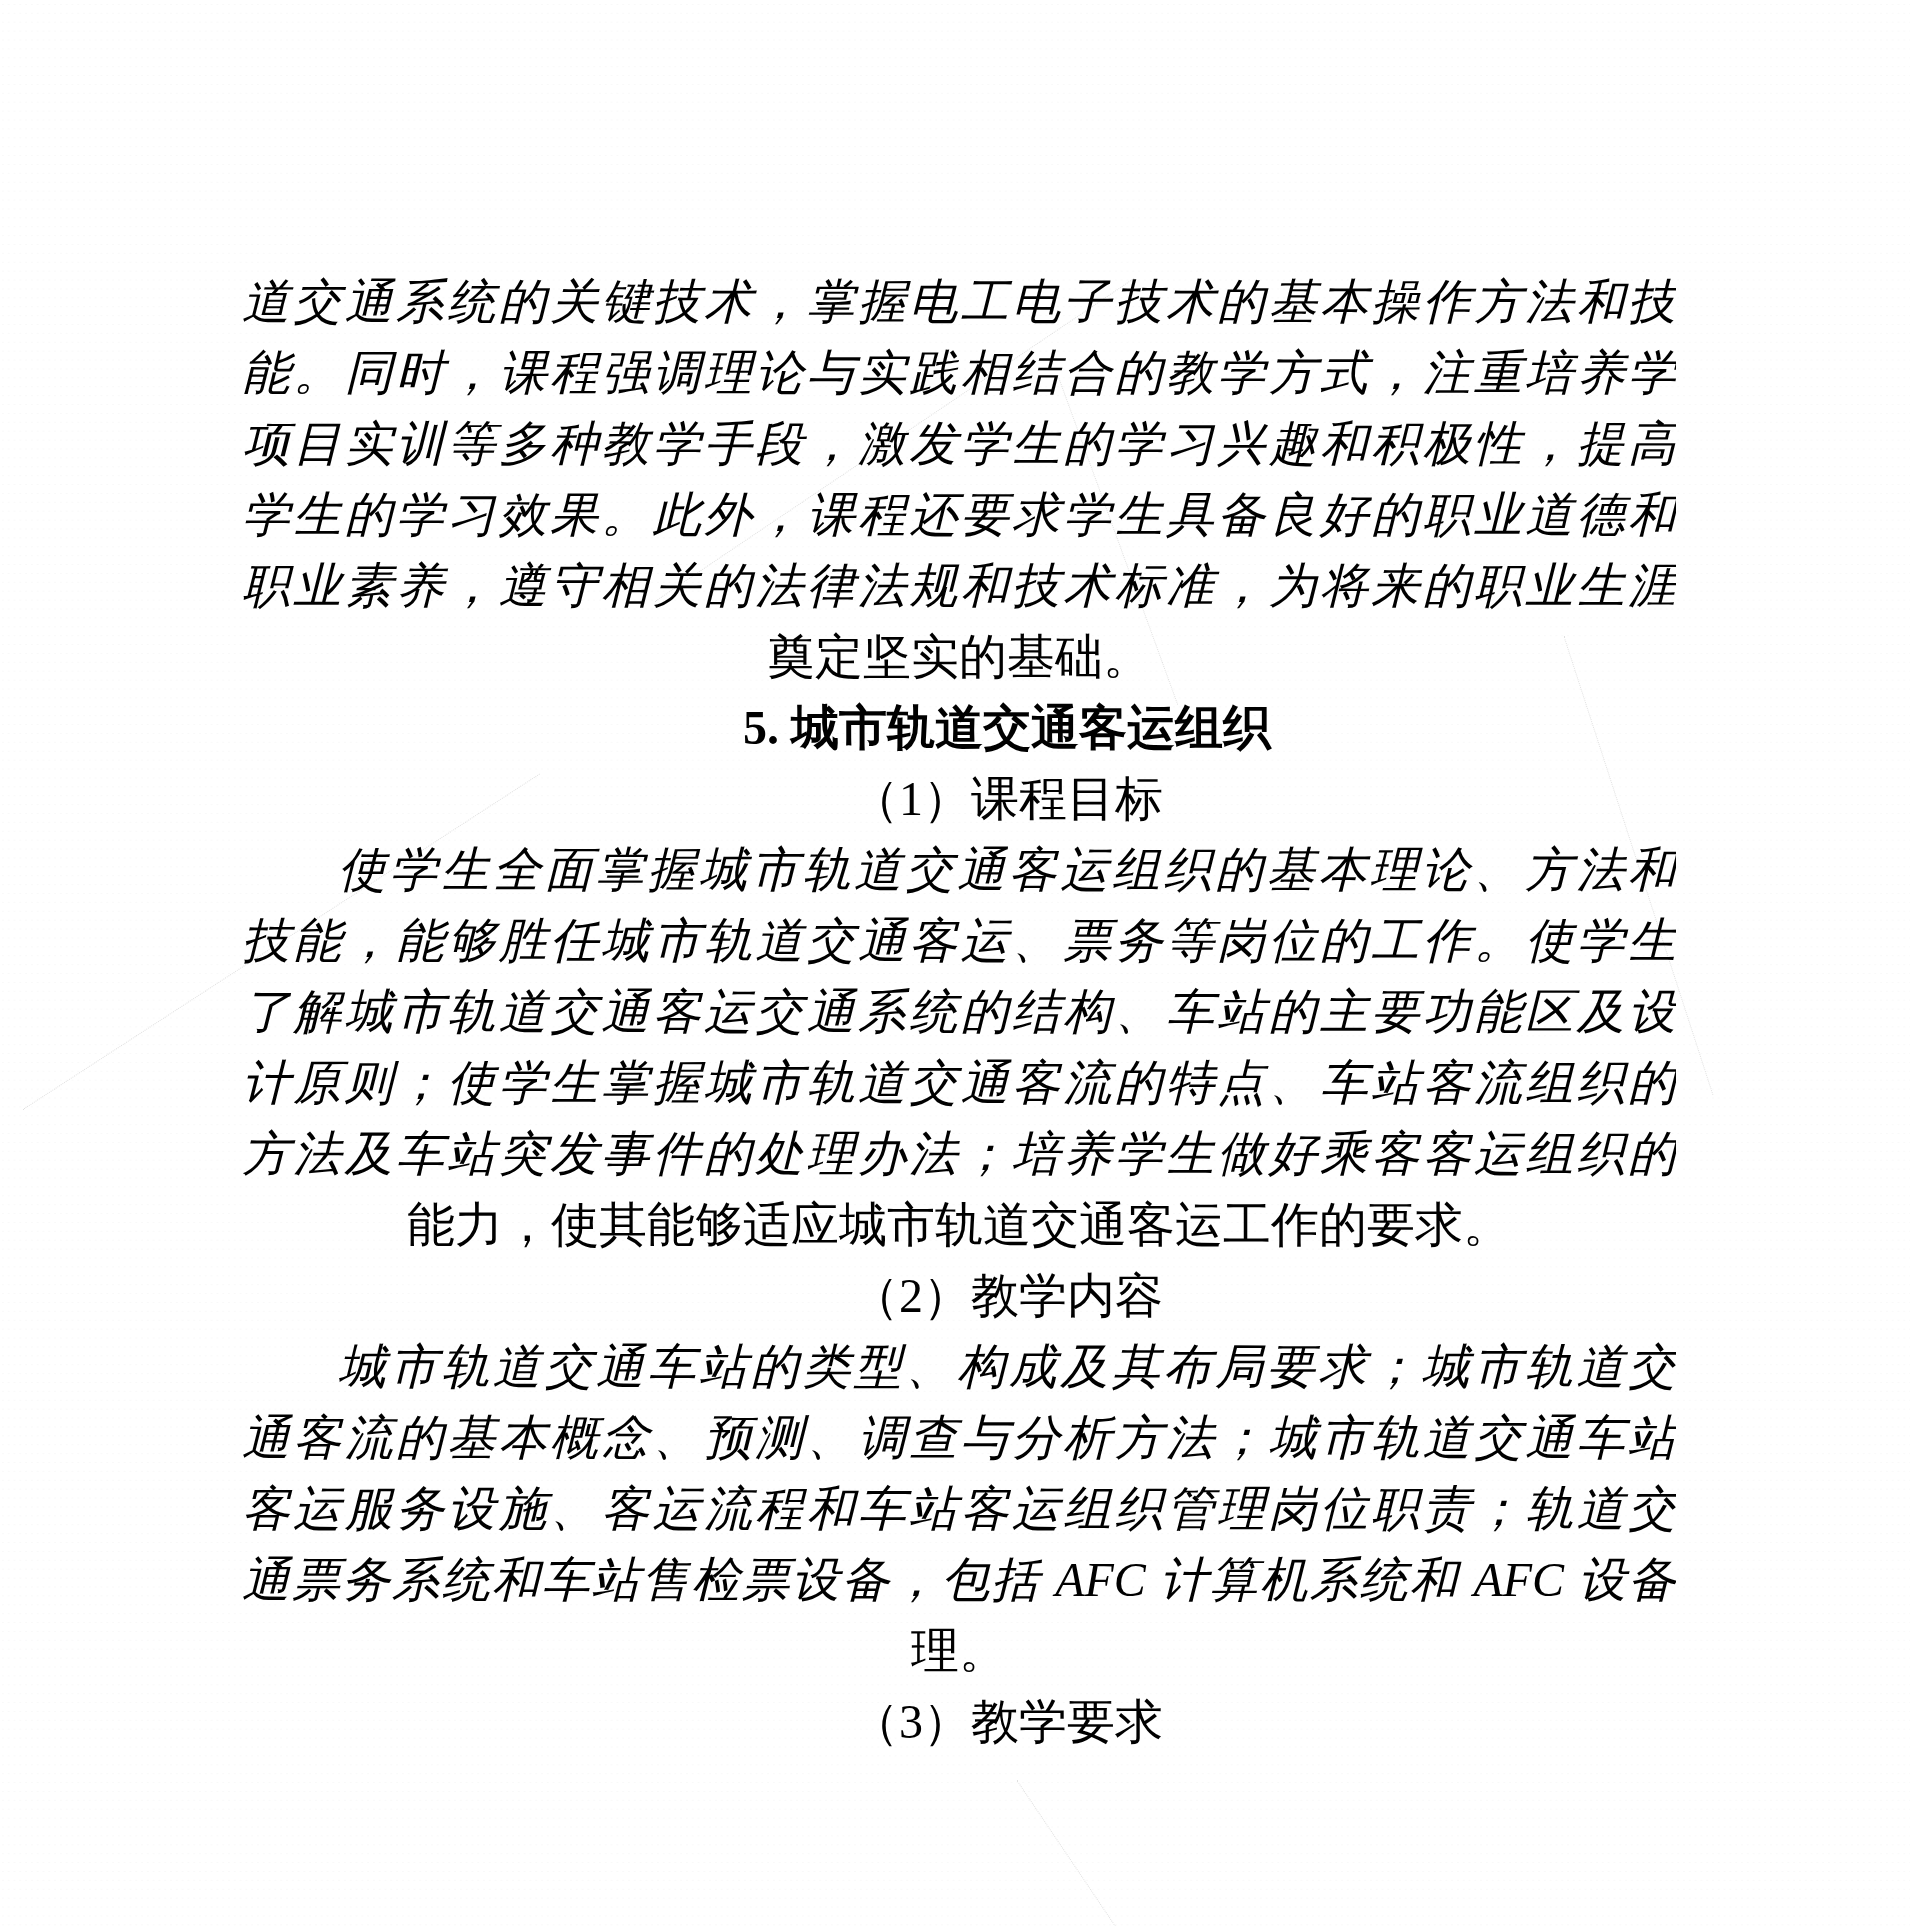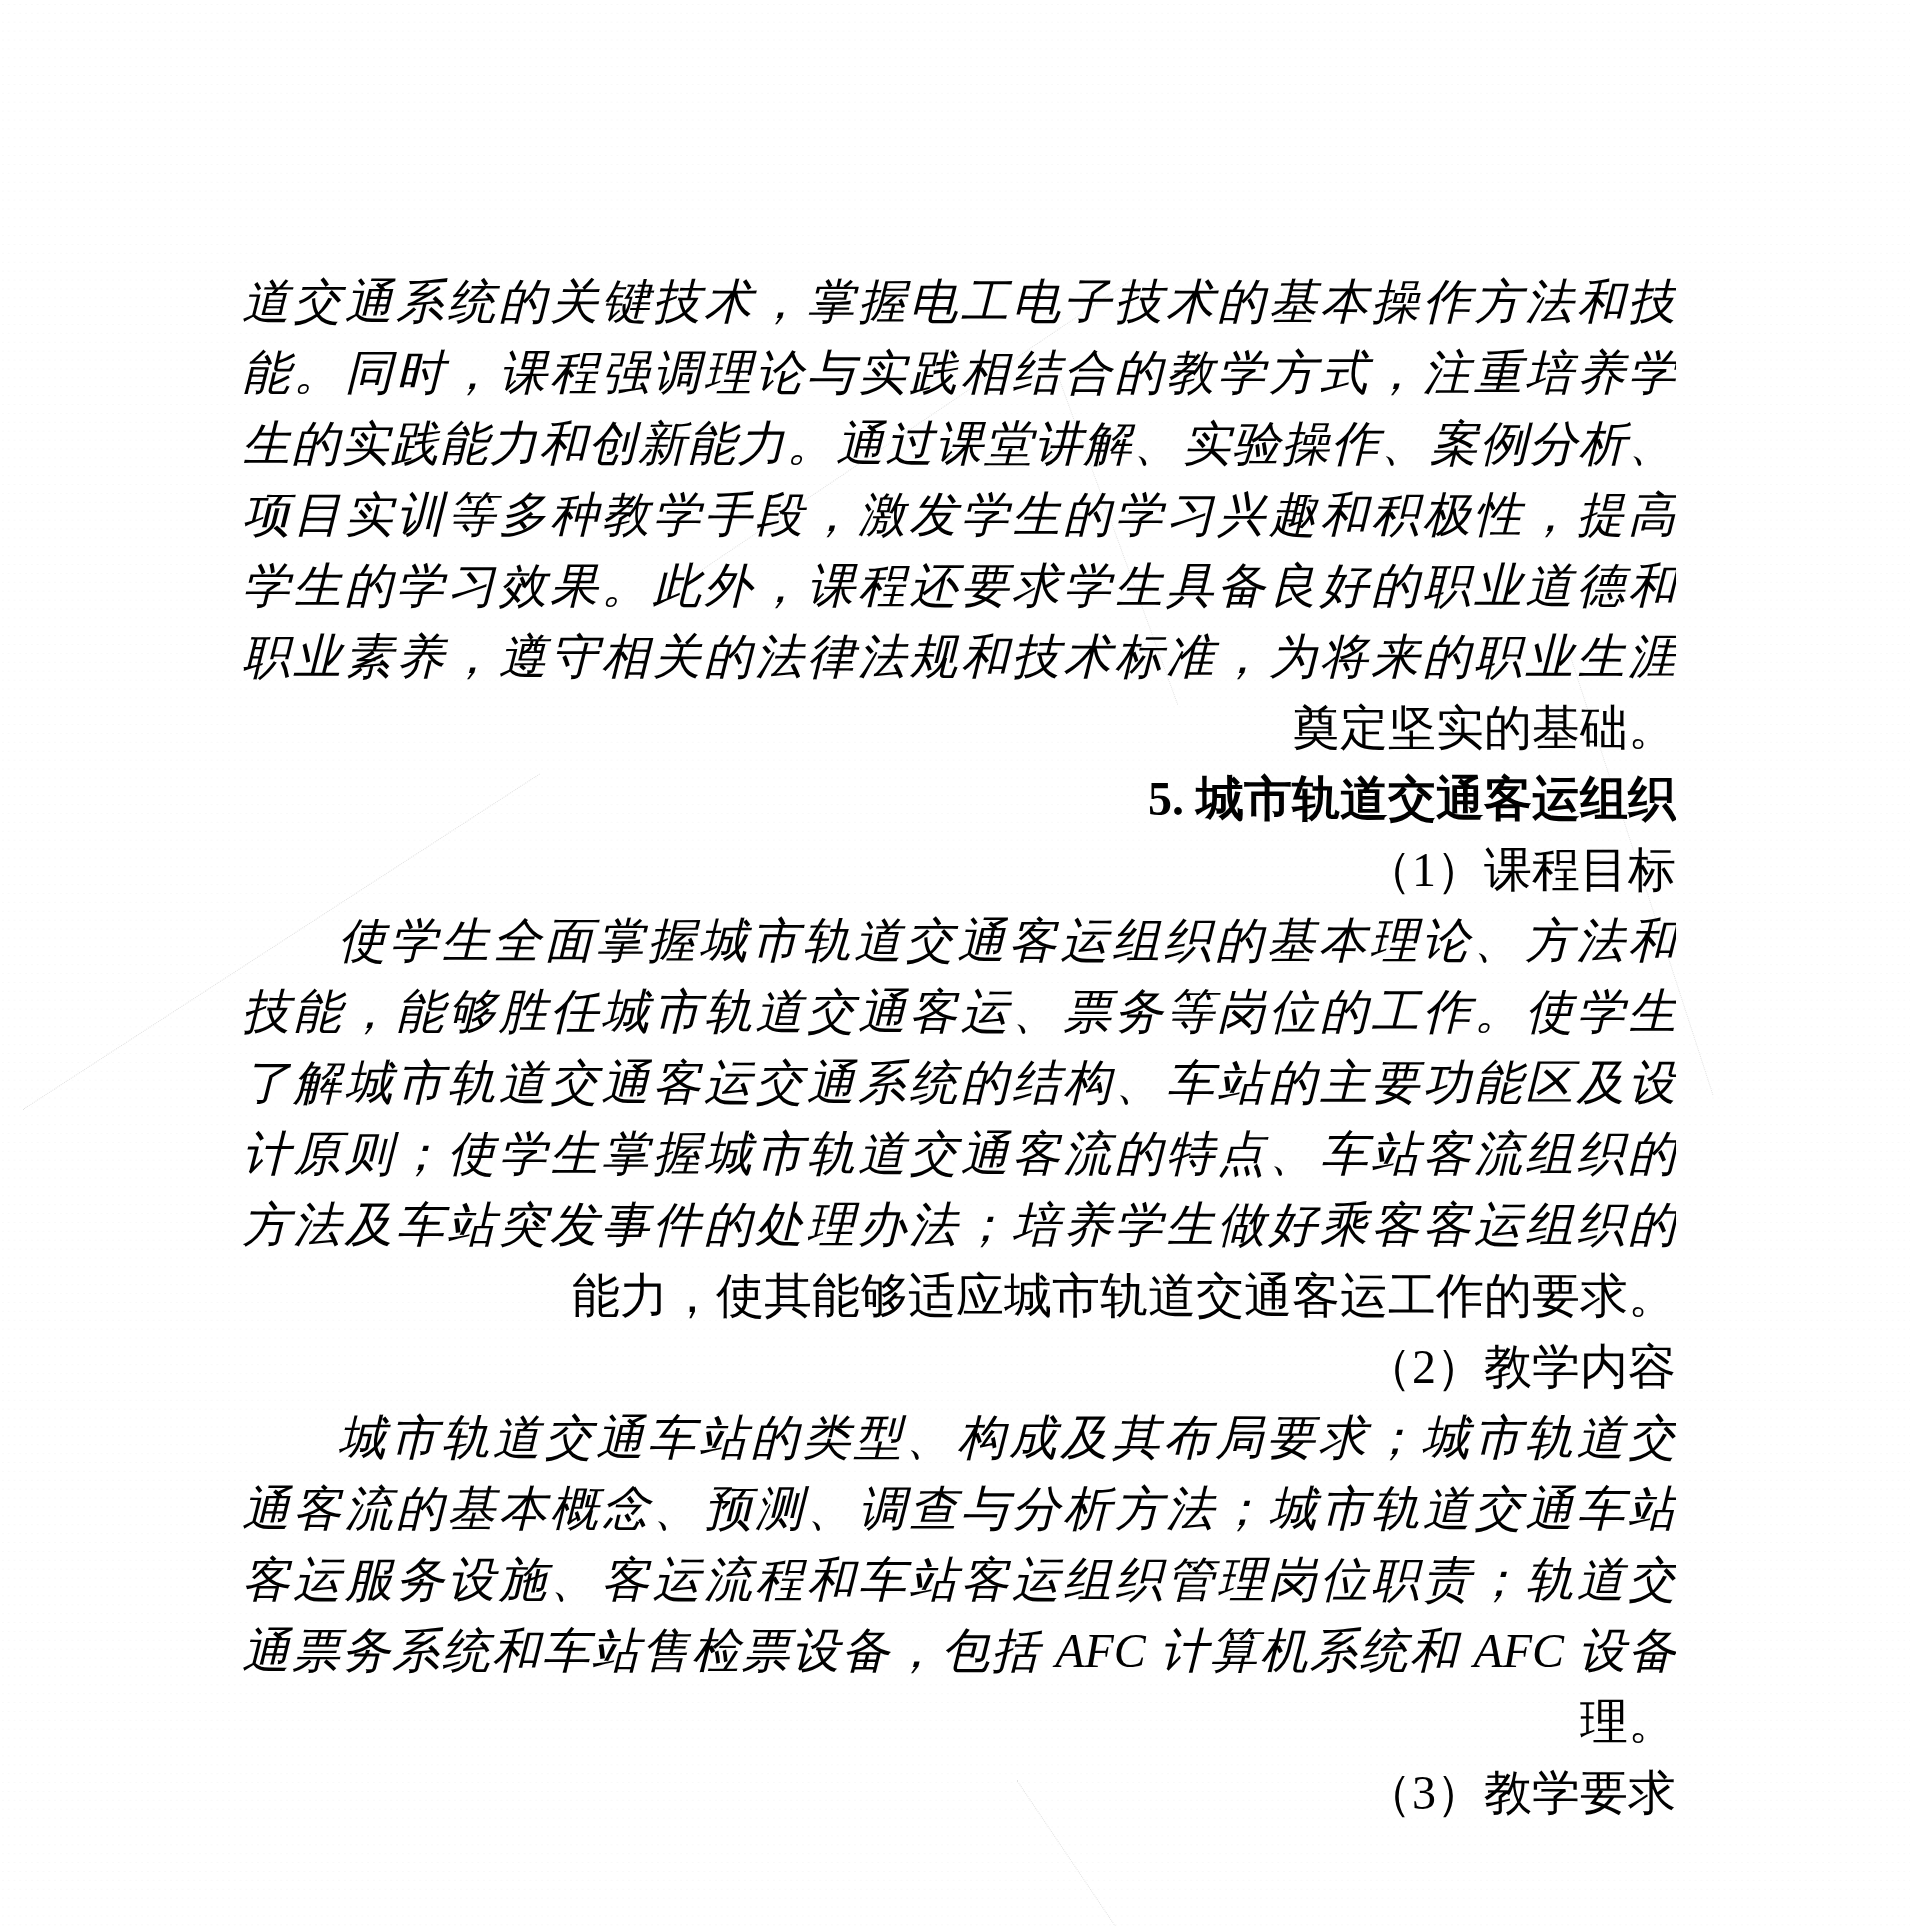--- a/index.html
+++ b/index.html
@@ -46,21 +46,21 @@
     width: 1434px;
   }
   .line {
     height: 71px;
     line-height: 71px;
     font-size: 48px;
     letter-spacing: 0;
     white-space: normal;
     word-break: keep-all;
     overflow: hidden;
-    text-align: right;
+    text-align: center;
   }
   .justify {
     text-align: justify;
     text-align-last: justify;
     text-justify: inter-ideograph;
     font-style: italic;
   }
   .indent { text-indent: 96px; }
   .bold   { font-weight: 700; }
 </style>
@@ -73,21 +73,20 @@
   <div class="streak s1"></div>
   <div class="streak s2"></div>
   <div class="streak s3"></div>
   <div class="streak s4"></div>
 
   <div class="streak s6"></div>
 
   <div class="content">
     <div class="line justify">道交通系统的关键技术，掌握电工电子技术的基本操作方法和技</div>
     <div class="line justify">能。同时，课程强调理论与实践相结合的教学方式，注重培养学</div>
-    <div class="line justify">生的实践能力和创新能力。通过课堂讲解、实验操作、案例分析、</div>
     <div class="line justify">项目实训等多种教学手段，激发学生的学习兴趣和积极性，提高</div>
     <div class="line justify">学生的学习效果。此外，课程还要求学生具备良好的职业道德和</div>
     <div class="line justify">职业素养，遵守相关的法律法规和技术标准，为将来的职业生涯</div>
     <div class="line">奠定坚实的基础。</div>
     <div class="line indent bold">5. 城市轨道交通客运组织</div>
     <div class="line indent">（1）课程目标</div>
     <div class="line indent justify">使学生全面掌握城市轨道交通客运组织的基本理论、方法和</div>
     <div class="line justify">技能，能够胜任城市轨道交通客运、票务等岗位的工作。使学生</div>
     <div class="line justify">了解城市轨道交通客运交通系统的结构、车站的主要功能区及设</div>
     <div class="line justify">计原则；使学生掌握城市轨道交通客流的特点、车站客流组织的</div>

